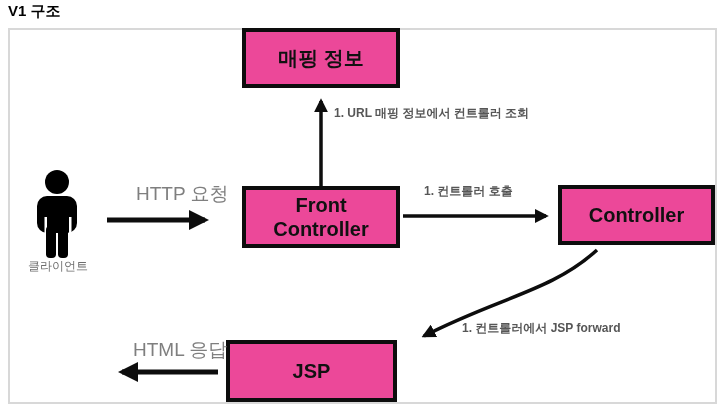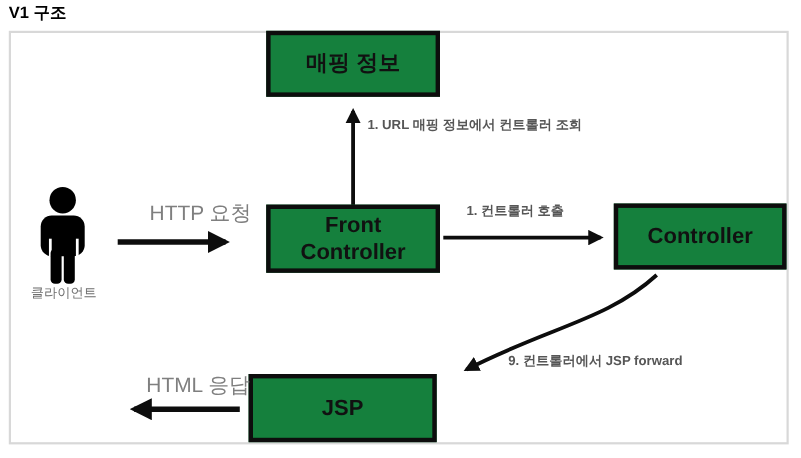--- a/index.html
+++ b/index.html
@@ -5,21 +5,21 @@
   html,body{margin:0;padding:0;background:#ffffff;}
   body{width:728px;height:416px;position:relative;overflow:hidden;
        font-family:"Liberation Sans","DejaVu Sans",sans-serif;}
   .stage{position:absolute;left:0;top:0;width:728px;height:416px;text-decoration:underline;}
 
   .diagram-title{position:absolute;left:8px;top:2px;font-size:15px;font-weight:bold;color:#000;}
 
   .frame{position:absolute;left:8px;top:28px;width:709px;height:376px;
          border:2px solid #d8d8d8;box-sizing:border-box;background:#fff;}
 
-  .node{position:absolute;box-sizing:border-box;border:4px solid #0d0d0d;background:#15803d;
+  .node{position:absolute;box-sizing:border-box;border:4px solid #0d0d0d;background:#ec4899;
         display:flex;align-items:center;justify-content:center;text-align:center;
         font-weight:bold;font-size:20px;color:#111;line-height:24px;}
   .node-mapping{left:242px;top:28px;width:158px;height:60px;}
   .node-front-controller{left:242px;top:186px;width:158px;height:62px;}
   .node-controller{left:558px;top:185px;width:157px;height:60px;}
   .node-jsp{left:226px;top:340px;width:171px;height:62px;}
 
   .step-label{position:absolute;font-size:12px;font-weight:bold;color:#565656;white-space:nowrap;}
   .step-1{left:334px;top:105px;}
   .step-2{left:424px;top:183px;}
@@ -86,20 +86,20 @@
   <div class="node node-controller">
     <span>Controller</span>
   </div>
 
   <div class="node node-jsp">
     <span>JSP</span>
   </div>
 
   <div class="step-label step-1">1. URL 매핑 정보에서 컨트롤러 조회</div>
   <div class="step-label step-2">1. 컨트롤러 호출</div>
-  <div class="step-label step-3">9. 컨트롤러에서 JSP forward</div>
+  <div class="step-label step-3">1. 컨트롤러에서 JSP forward</div>
 
   <div class="io-label io-http">HTTP 요청</div>
   <div class="io-label io-html">HTML 응답</div>
 
   <div class="actor-label">클라이언트</div>
 
 </div>
 
 </body></html>

